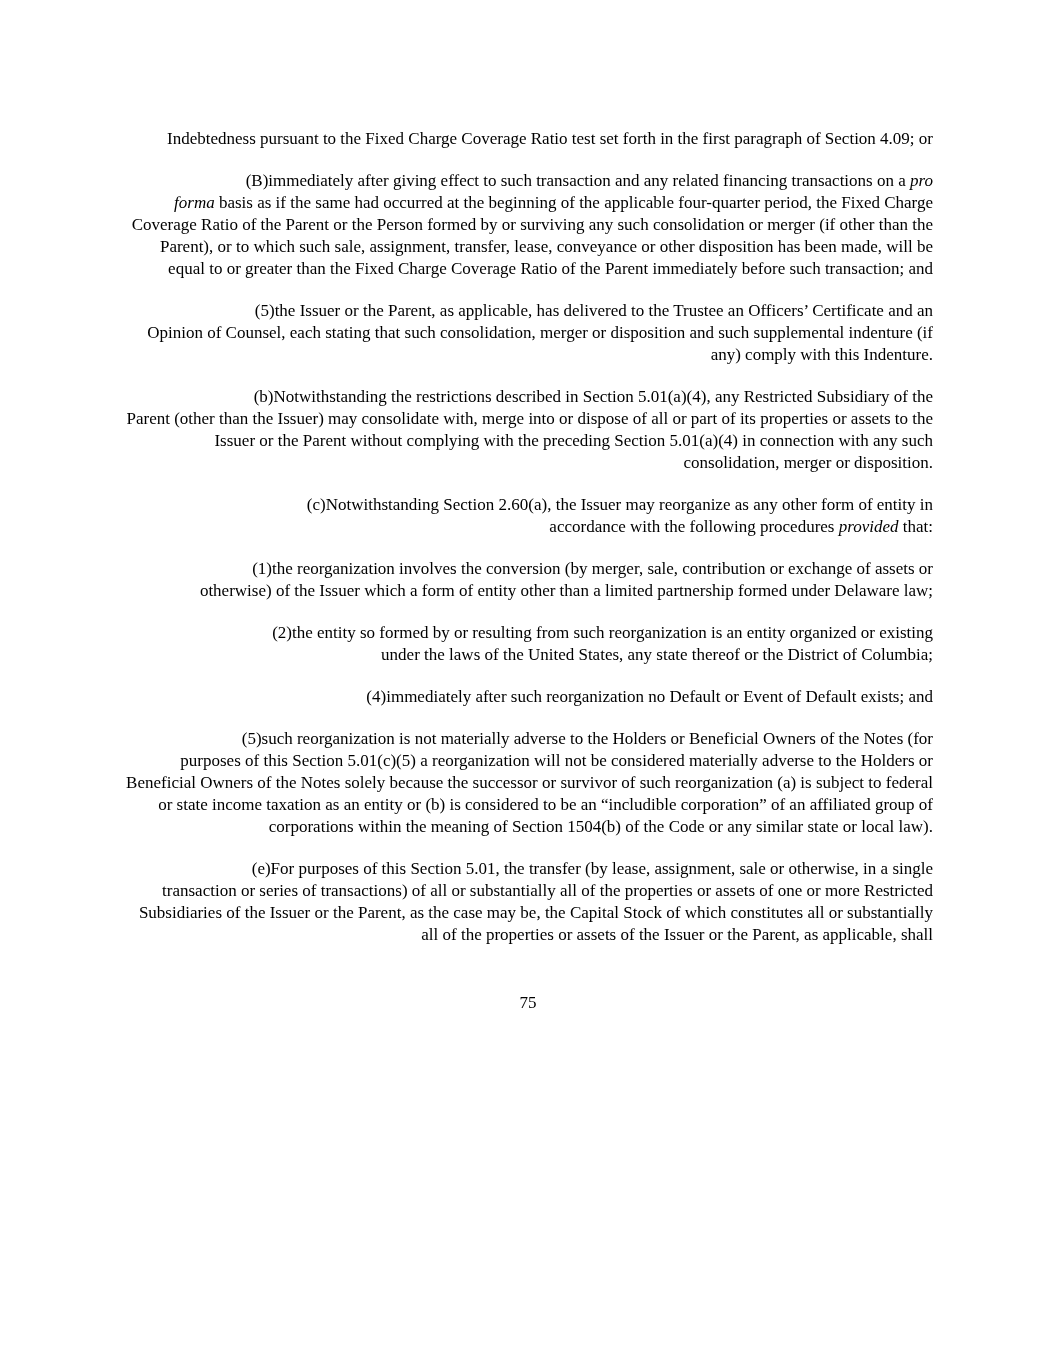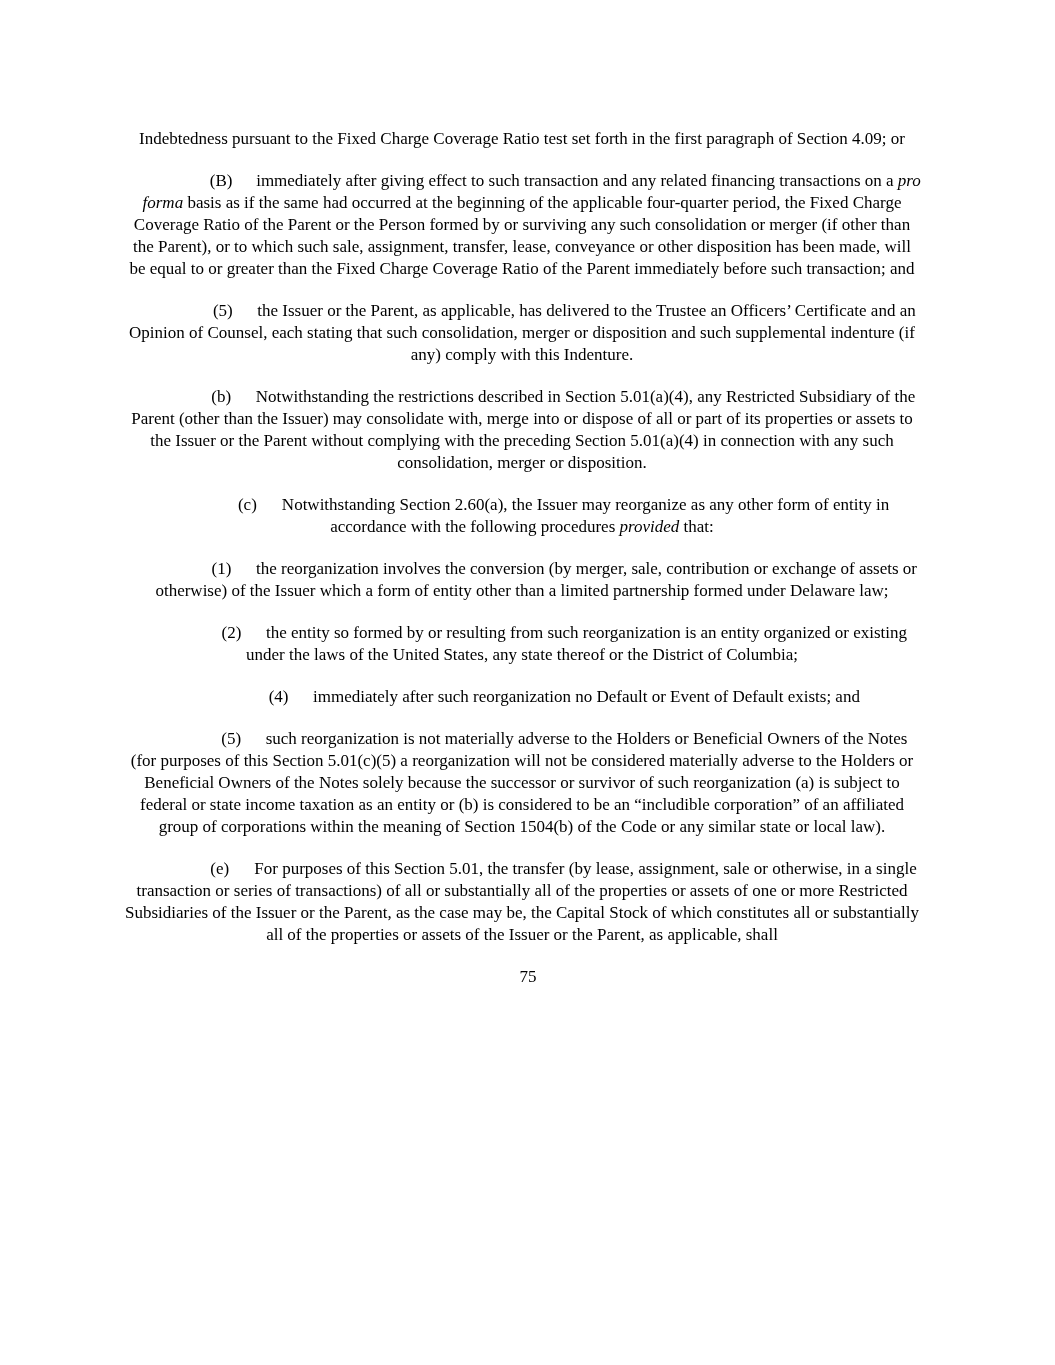--- a/index.html
+++ b/index.html
@@ -9,30 +9,30 @@
     height: 1365px;
     box-sizing: border-box;
     background: #ffffff;
     color: #000000;
     font-family: "Liberation Serif", serif;
     font-size: 17px;
     line-height: 22px;
     padding: 128px 122px 0 123px;
     overflow: hidden;
   }
-  .page p { margin: 0 12px 20px 0; text-align: center; }
+  .page p { margin: 0 0 20px 0; text-align: right; }
   
   .lvl0 { margin-left: 0;     text-indent: 58px; }
   .lvl1 { margin-left: 63px;  text-indent: 60px; }
   .lvl2 { margin-left: 187px; text-indent: 63px; }
   .nomark { text-indent: 0; }
   .marker { display: inline-block; width: 69px; text-indent: 0; }
   .lvl2 .marker { width: 70px; }
   .it { font-style: italic; }
-  .page-number { text-align: center; margin-top: 20px; }
+  .page-number { text-align: center; margin-top: 46px; }
 </style>
 </head>
 <body>
 
 <div class="page">
 
   <p class="lvl2 nomark"><span>Indebtedness pursuant to the Fixed Charge Coverage Ratio test set forth in the first paragraph of Section 4.09; or</span></p>
 
   <p class="lvl2"><span class="marker">(B)</span><span>immediately after giving effect to such transaction and any related financing transactions on a </span><span class="it">pro forma</span><span> basis as if the same had occurred at the beginning of the applicable four-quarter period, the Fixed Charge Coverage Ratio of the Parent or the Person formed by or surviving any such consolidation or merger (if other than the Parent), or to which such sale, assignment, transfer, lease, conveyance or other disposition has been made, will be equal to or greater than the Fixed Charge Coverage Ratio of the Parent immediately before such transaction; and</span></p>
 

